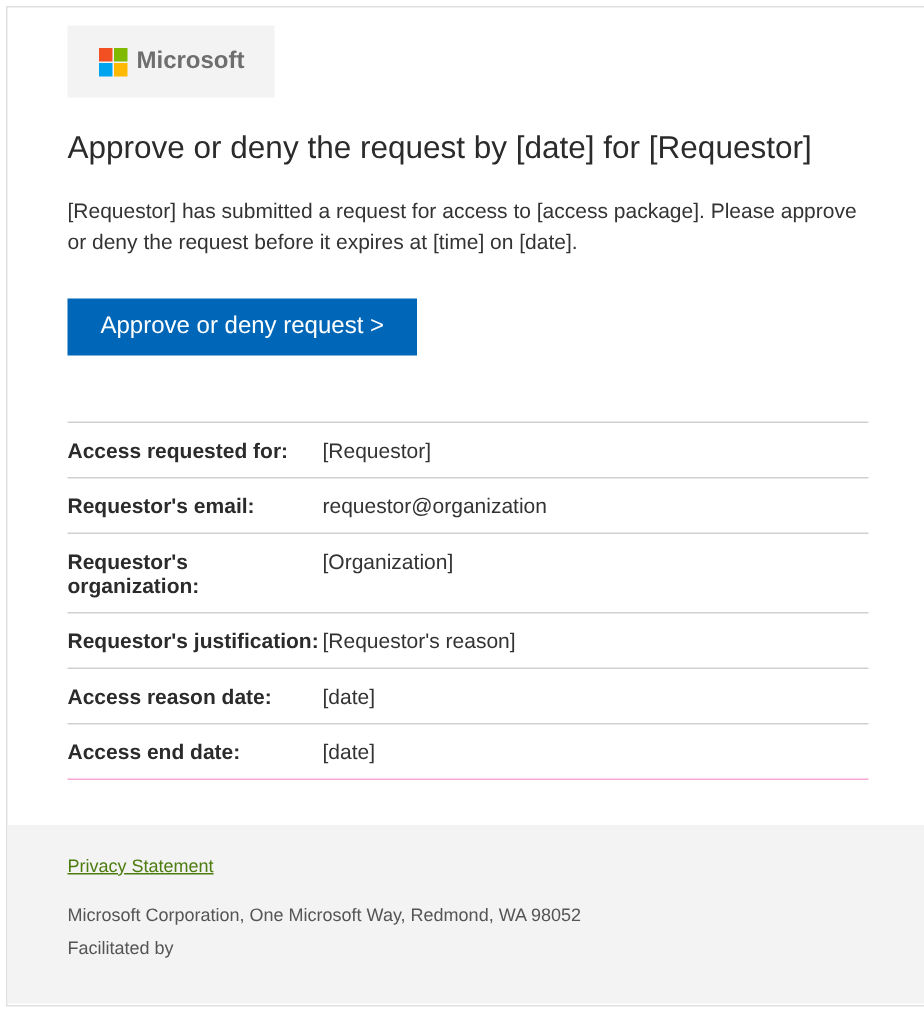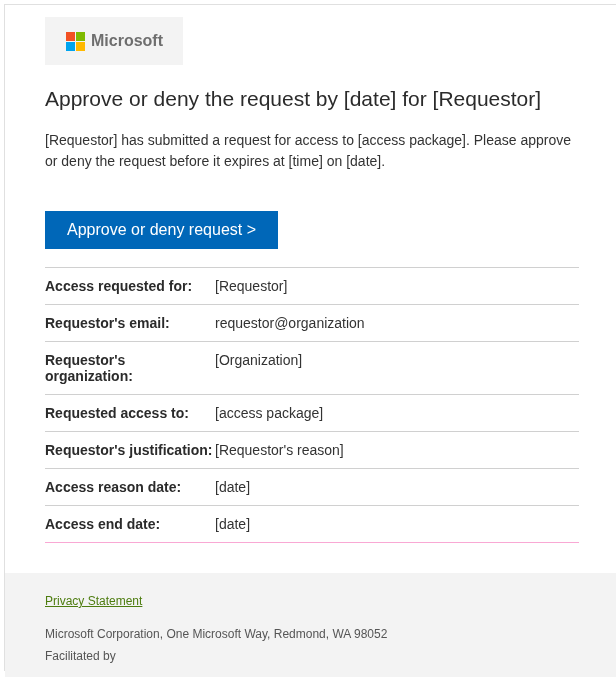--- a/index.html
+++ b/index.html
@@ -52,31 +52,31 @@
       font-size: 21px;
       font-weight: 400;
       color: #2b2b2b;
       line-height: 1.3;
       margin-bottom: 18px;
     }
     .body-text {
       font-size: 14px;
       color: #333;
       line-height: 1.45;
-      margin-bottom: 40px;
+      margin-bottom: 28px;
     }
     .cta-button {
       display: inline-block;
       background: #0067b8;
       color: #fff;
       font-size: 16px;
       padding: 10px 22px;
       border: none;
       cursor: pointer;
-      margin-bottom: 18px;
+      margin-bottom: 44px;
       font-family: inherit;
     }
     .details {
       width: 100%;
     }
     .detail-row {
       display: flex;
       border-top: 1px solid #d0d0d0;
       padding: 10px 0;
       font-size: 14px;
@@ -143,24 +143,20 @@
       </div>
       <div class="detail-row">
         <div class="detail-label">Requestor's email:</div>
         <div class="detail-value">requestor@organization</div>
       </div>
       <div class="detail-row">
         <div class="detail-label">Requestor's organization:</div>
         <div class="detail-value">[Organization]</div>
       </div>
       <div class="detail-row">
-        <div class="detail-label">Requested access to:</div>
-        <div class="detail-value">[access package]</div>
-      </div>
-      <div class="detail-row">
         <div class="detail-label">Requestor's justification:</div>
         <div class="detail-value">[Requestor's reason]</div>
       </div>
       <div class="detail-row">
         <div class="detail-label">Access reason date:</div>
         <div class="detail-value">[date]</div>
       </div>
       <div class="detail-row">
         <div class="detail-label">Access end date:</div>
         <div class="detail-value">[date]</div>

